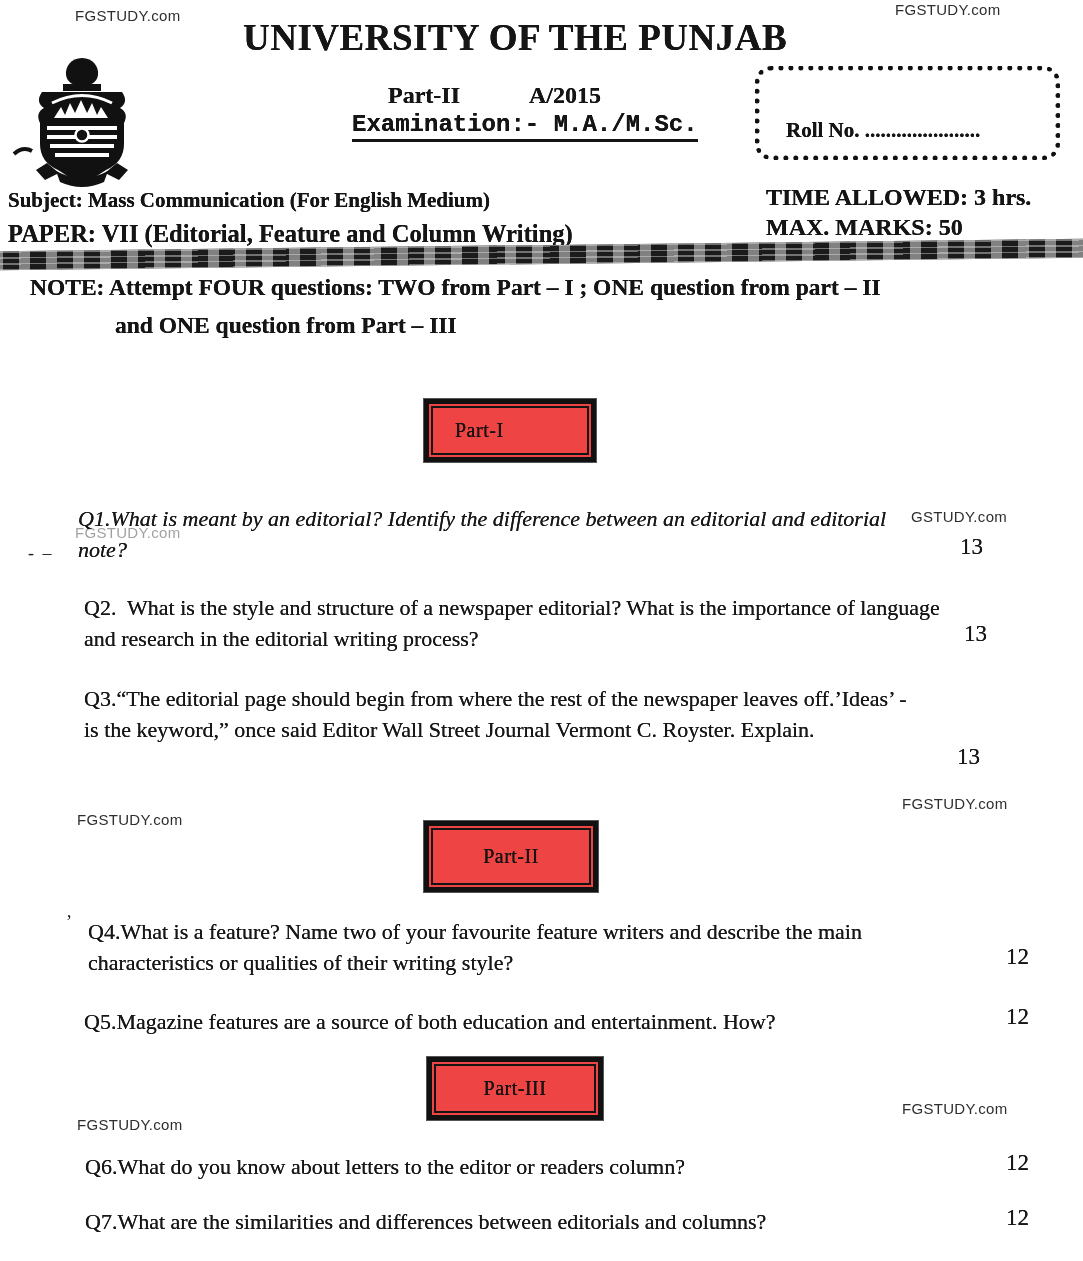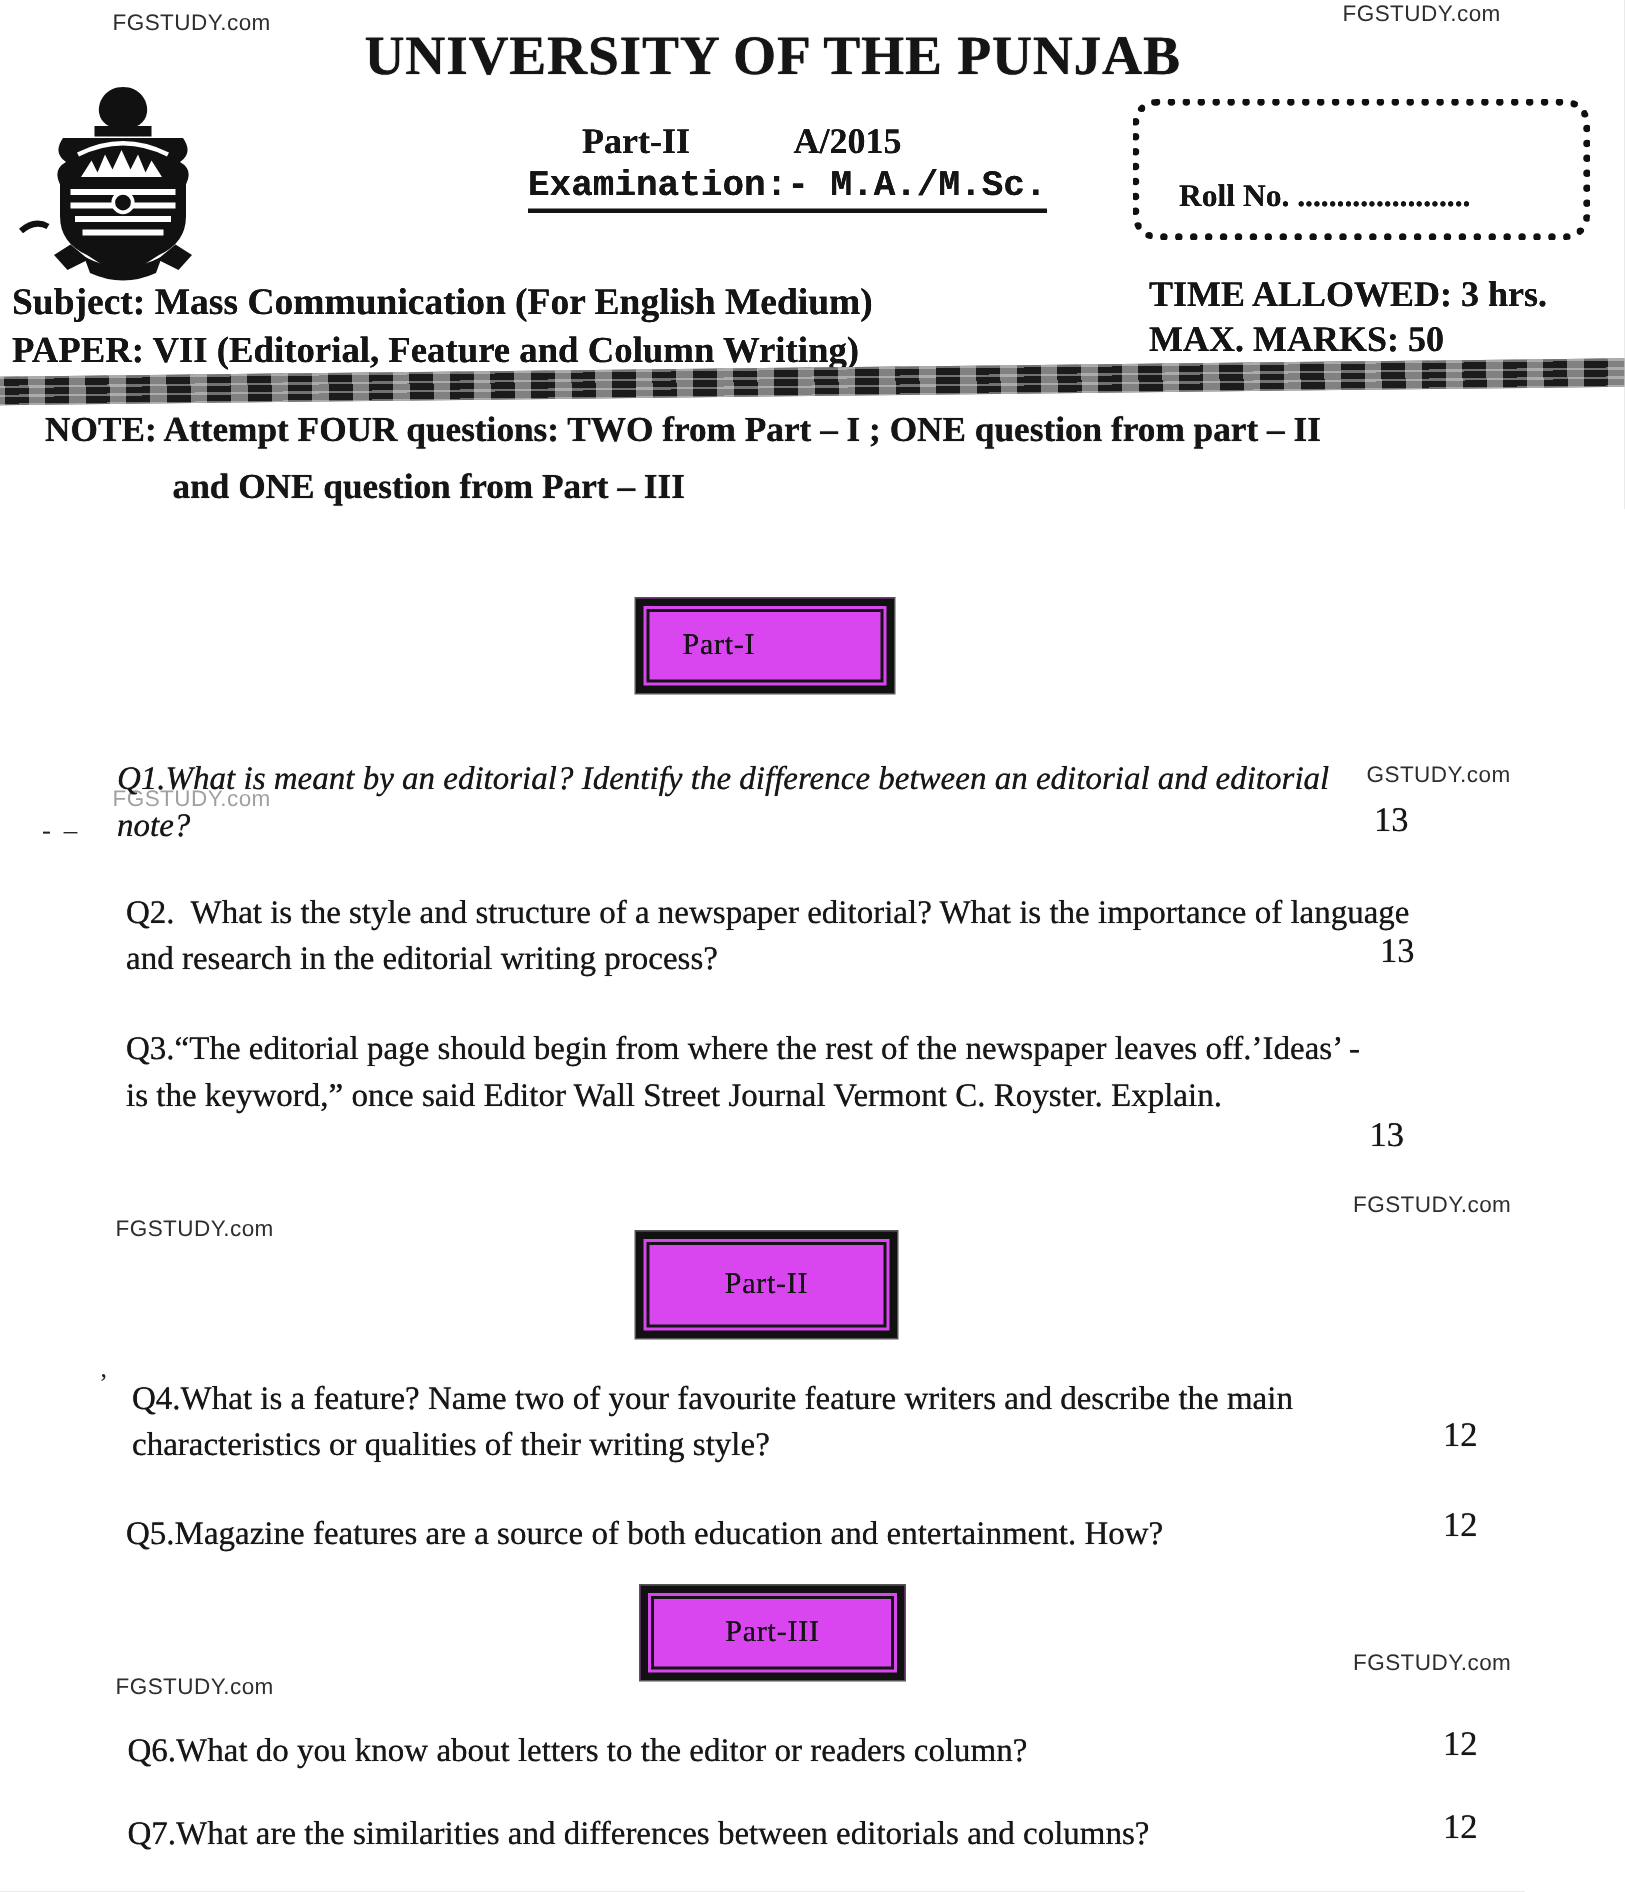--- a/index.html
+++ b/index.html
@@ -43,38 +43,38 @@
     transform:rotate(-0.65deg);
   }
 
   .note-line {
     font-weight:bold; font-size:23.5px; white-space:nowrap;
     text-shadow:0 0 .5px #000;
   }
 
   
   .part-box {
-    position:absolute; border:5px solid #111; background:#d946ef;
+    position:absolute; border:5px solid #111; background:#ef4444;
     box-sizing:border-box; padding:2px; box-shadow:0 0 0 1px #555;
   }
   .part-box .inner {
     border:2px solid #141414; width:100%; height:100%; box-sizing:border-box;
     display:flex; align-items:center; font-size:20px; letter-spacing:.5px;
     text-shadow:0 0 .4px #000;
   }
   .inner.left { justify-content:flex-start; padding-left:22px; }
   .inner.center { justify-content:center; }
 
   
   .q {
     position:absolute; font-size:22px; line-height:1.42; white-space:pre-wrap;
     text-shadow:0 0 .45px #1a1a1a; color:#171717;
   }
   .marks {
-    position:absolute; font-size:23px; text-shadow:0 0 .45px #1a1a1a; color:#171717;
+    position:absolute; font-size:23px; text-shadow:0 0 .45px #1a1a1a; color:#171717;margin-left:44px;
   }
 
   .artifact { position:absolute; color:#222; }
 </style>
 </head>
 <body>
 
 <div class="page">
 
   <span class="wm abs" style="left:75px; top:7px;">FGSTUDY.com</span>
@@ -107,21 +107,21 @@
 
   <div class="abs title" style="left:243px; top:16px;">UNIVERSITY OF THE PUNJAB</div>
   <div class="abs hdr-bold" style="left:388px; top:82px;">Part-II</div>
   <div class="abs hdr-bold" style="left:529px; top:82px;">A/2015</div>
   <div class="abs hdr-bold underlined" style="left:352px; top:111px;font-family:Liberation Mono, monospace;">Examination:- M.A./M.Sc.</div>
 
   <div class="rollbox" style="left:755px; top:66px; width:295px; height:84px;">
     <span class="roll-label">Roll No. ......................</span>
   </div>
 
-  <div class="abs hdr-bold" style="left:8px; top:188px; font-size:25px;">Subject: Mass Communication (For English Medium)</div>
+  <div class="abs hdr-bold" style="left:8px; top:188px; font-size:21px;">Subject: Mass Communication (For English Medium)</div>
   <div class="abs hdr-bold" style="left:8px; top:220px; font-size:24.5px;">PAPER: VII (Editorial, Feature and Column Writing)</div>
   <div class="abs hdr-bold" style="left:766px; top:184px;">TIME ALLOWED: 3 hrs.</div>
   <div class="abs hdr-bold" style="left:766px; top:214px;">MAX. MARKS: 50</div>
 
   <div class="divider"></div>
 
   <div class="abs note-line" style="left:30px; top:274px;">NOTE: Attempt FOUR questions: TWO from Part – I ; ONE question from part – II</div>
   <div class="abs note-line" style="left:115px; top:312px;">and ONE question from Part – III</div>
 
   <div class="part-box" style="left:424px; top:399px; width:172px; height:63px;">

